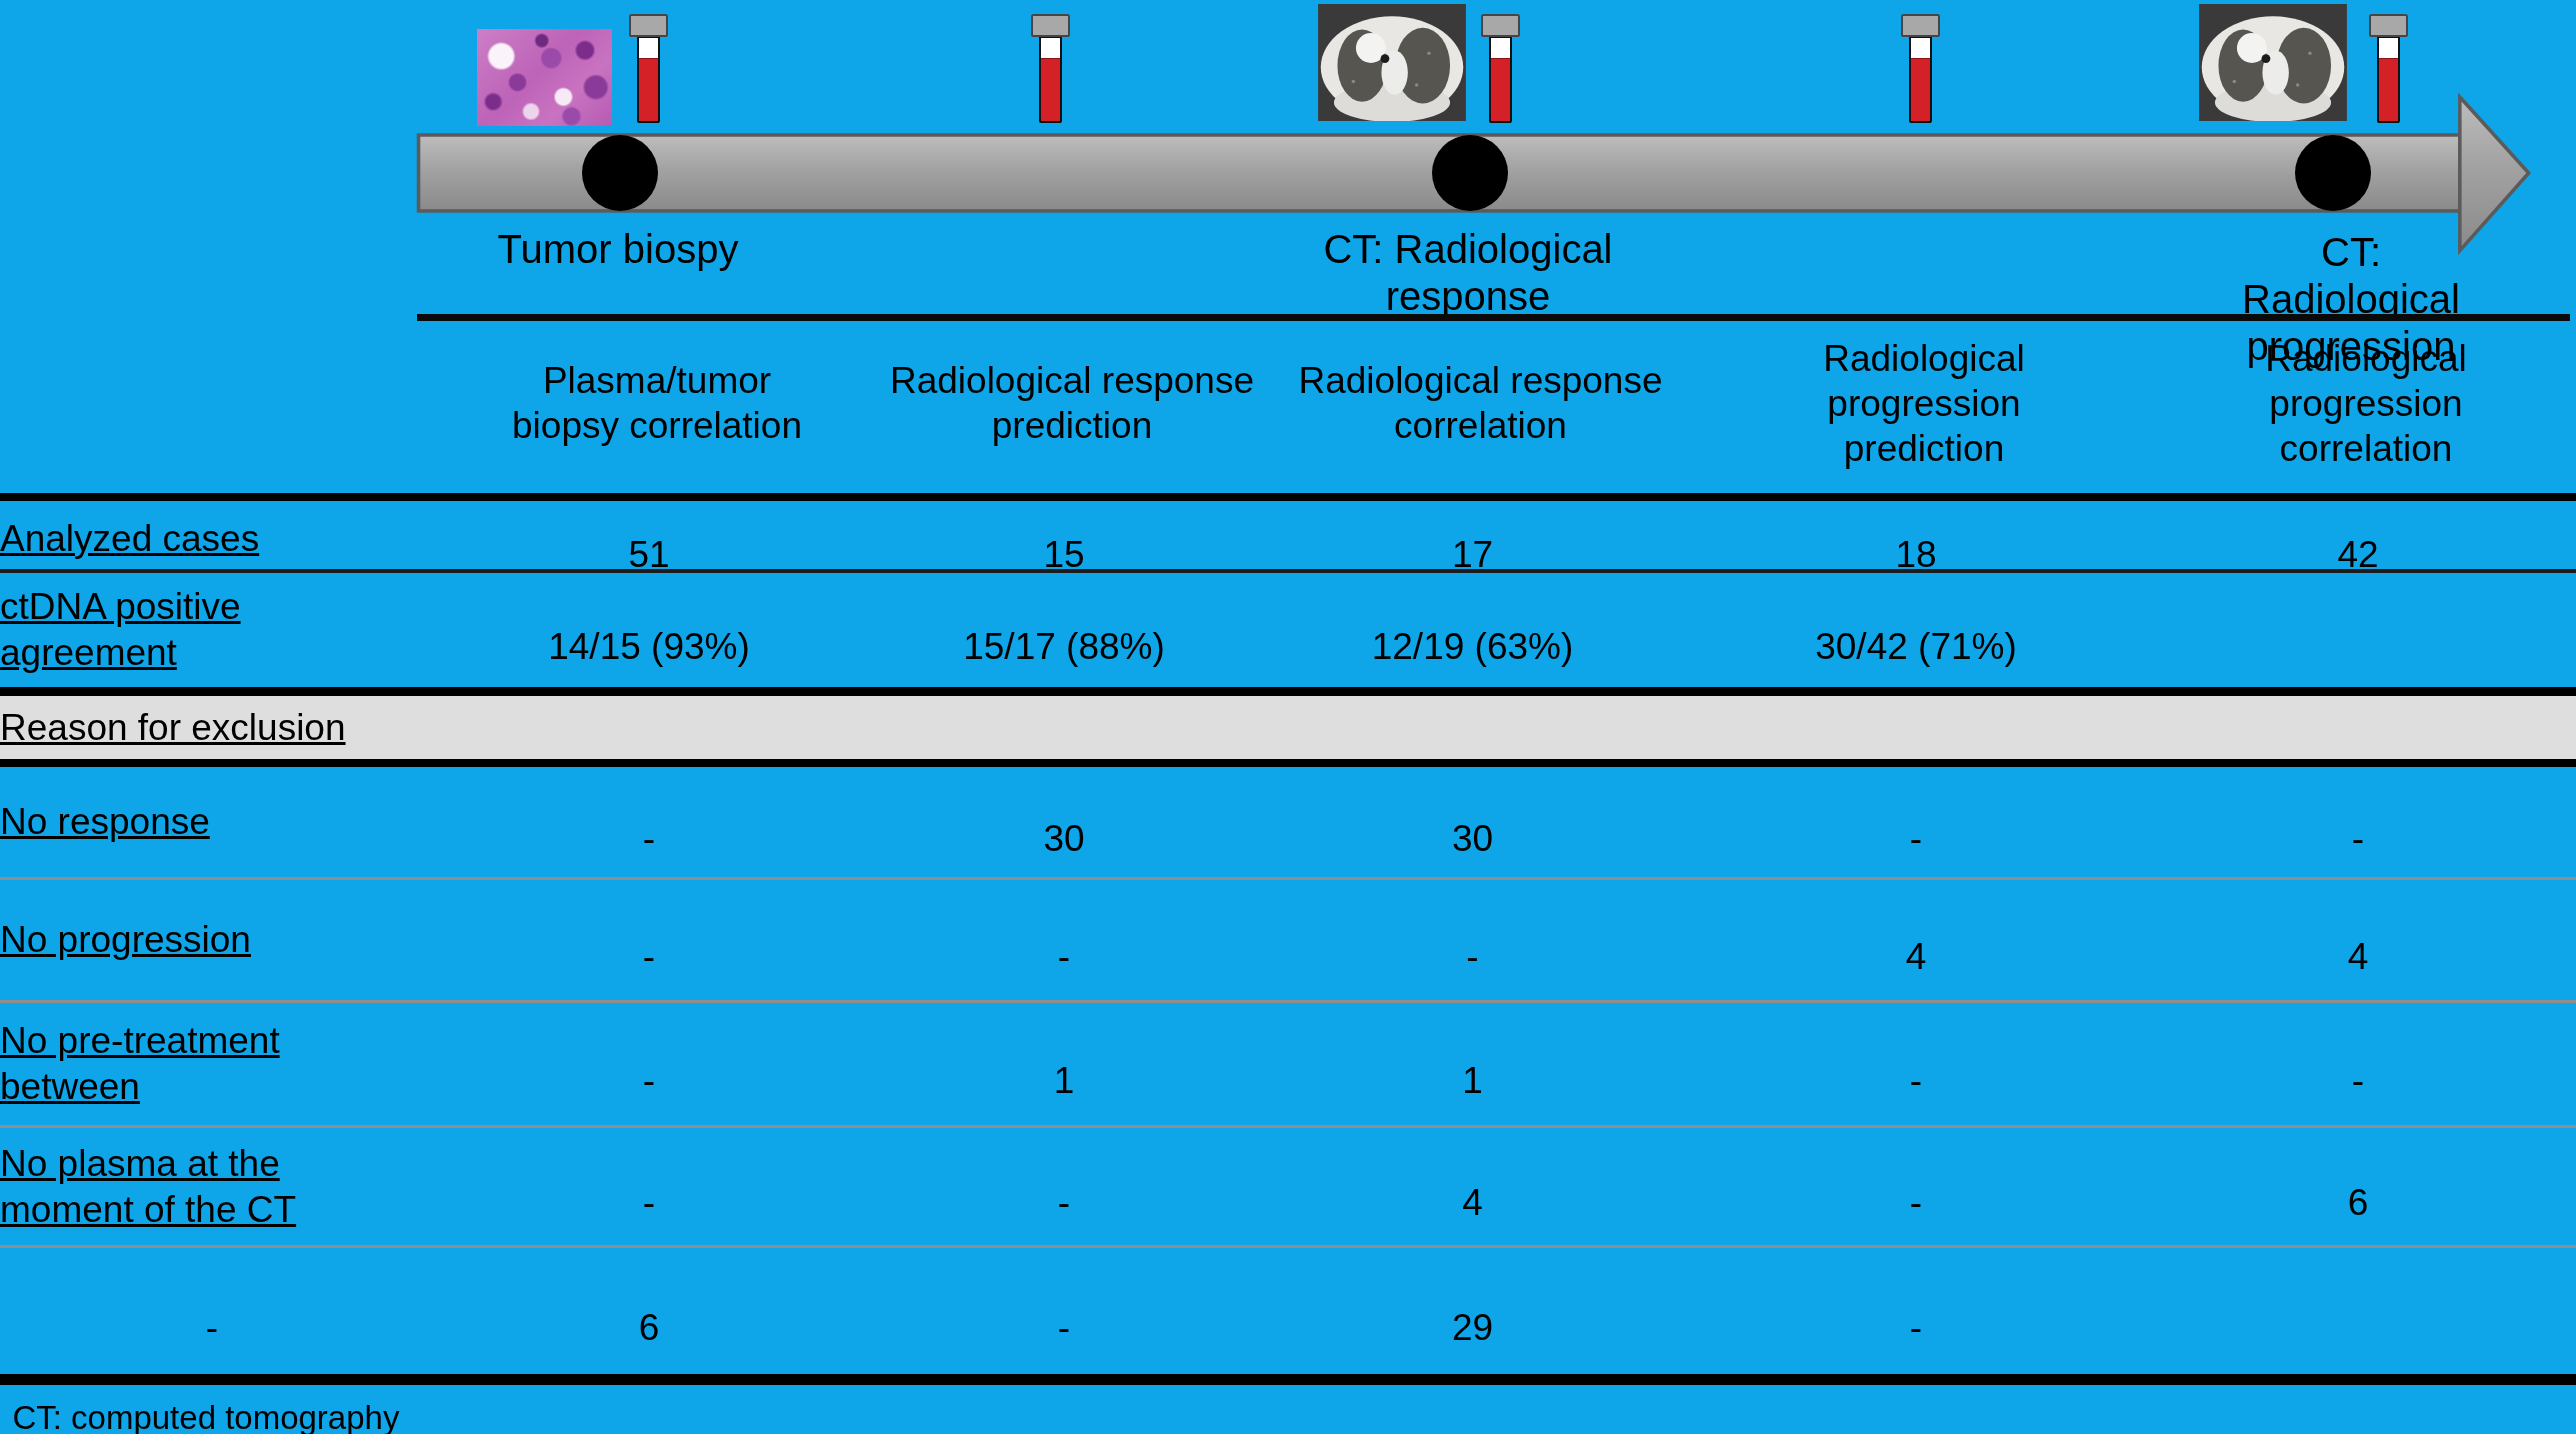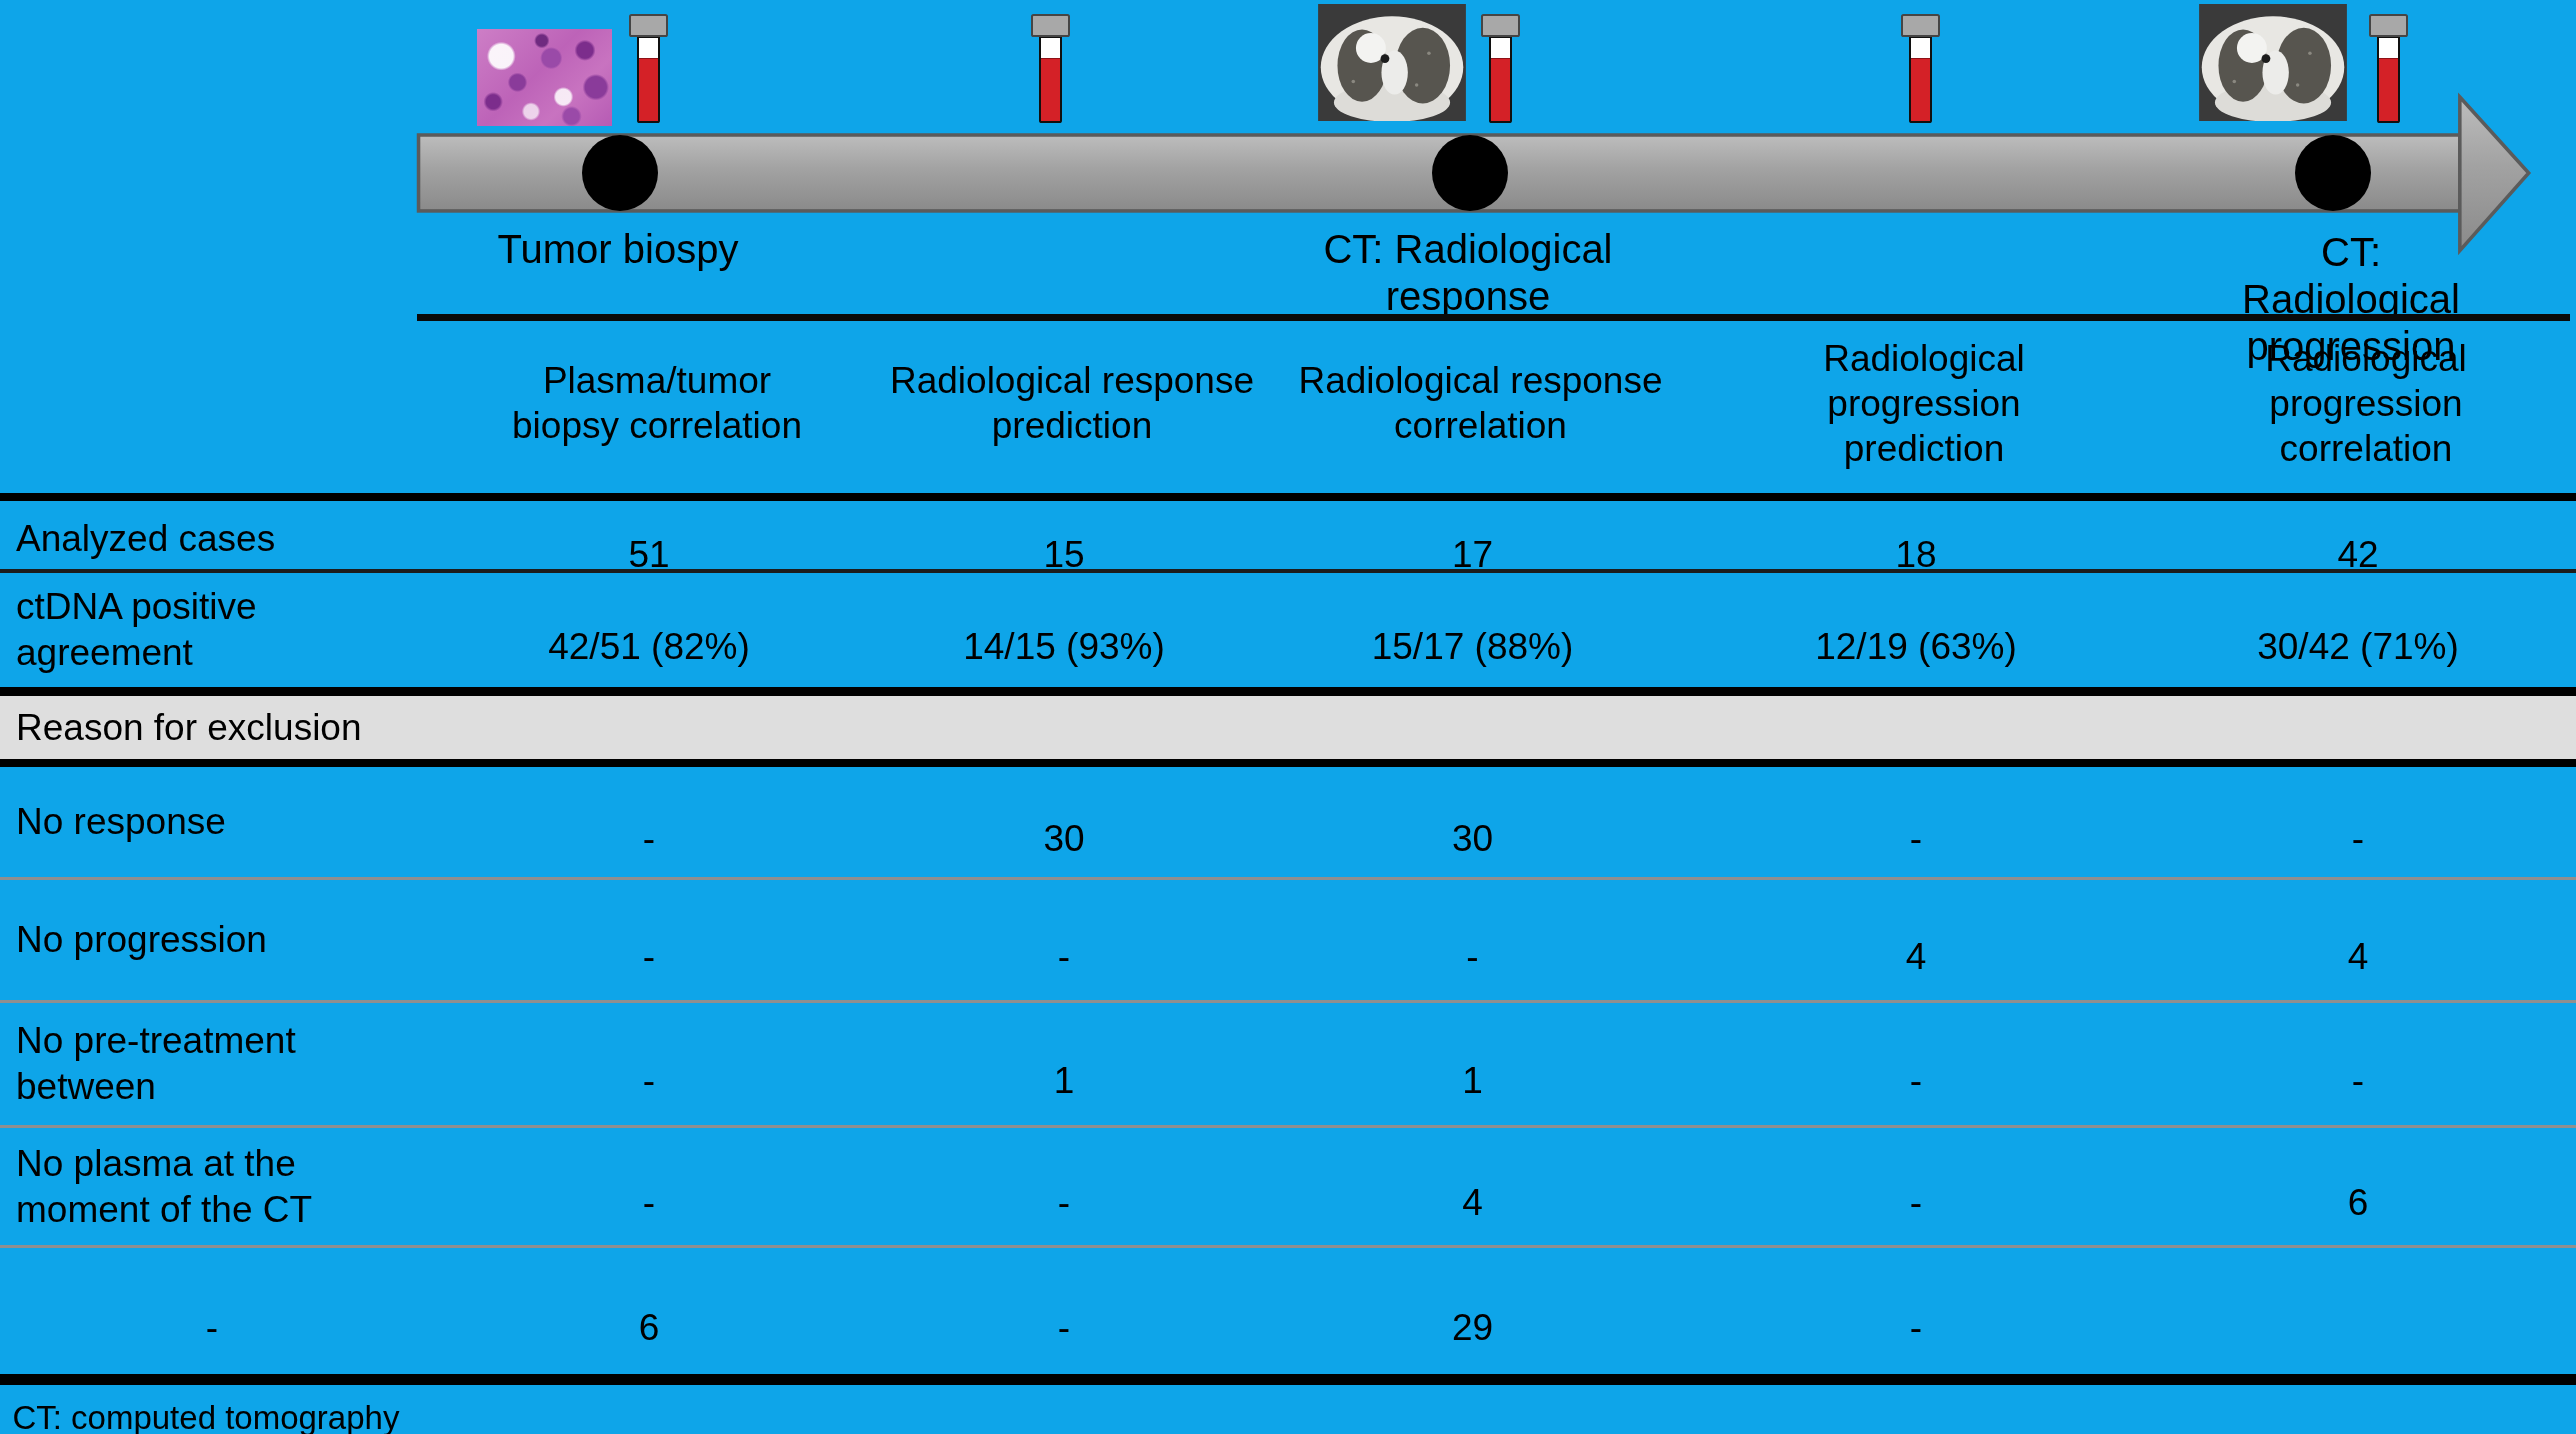--- a/index.html
+++ b/index.html
@@ -40,21 +40,21 @@
   .rule{position:absolute;left:417px;top:314px;width:2153px;height:7px;background:#0a0a0a;}
 
   
   .grid6{display:grid;grid-template-columns:424px 450px 380px 437px 450px 434px;}
   .colheads{position:absolute;left:8px;top:329px;width:2132px;height:148px;align-items:center;}
   .colhead{ text-align:center;font-size:37px;line-height:45px;white-space:pre-line;}
 
   
   .tbl{position:absolute;left:0;top:493px;width:2576px;}
   .trow{align-items:center;}
-  .rlabel{font-size:37px;line-height:46px;padding-left:16px;white-space:pre-line;}
+  .rlabel{font-size:37px;line-height:46px;padding-left:0;white-space:pre-line;text-decoration:underline;}
   .val{text-align:center;font-size:37px;margin-top:33px;}
   .r-analyzed   {border-top:8.8px solid #000;height:68px;}
   .r-ctdna      {border-top:4.4px  solid #1c1c1c;height:114px;}
   .r-reason     {border-top:9.7px solid #000;height:63px;background:#dedede;}
   .r-noresponse {border-top:8px  solid #000;height:110px;}
   .r-thin       {border-top:3.5px  solid #8f8f8f;}
   .r-noprogression{height:120px;}
   .r-nopretreat {height:122px;}
   .r-noplasmact {height:117px;}
   .r-nobetween  {height:126px;}
@@ -176,21 +176,20 @@
       <div class="val">51</div>
       <div class="val">15</div>
       <div class="val">17</div>
       <div class="val">18</div>
       <div class="val">42</div>
     </div>
 
     <div class="grid6 trow r-ctdna">
       <div class="rlabel">ctDNA positive
 agreement</div>
-      <div class="val">42/51 (82%)</div>
       <div class="val">14/15 (93%)</div>
       <div class="val">15/17 (88%)</div>
       <div class="val">12/19 (63%)</div>
       <div class="val">30/42 (71%)</div>
     </div>
 
     <div class="grid6 trow r-reason">
       <div class="rlabel" style="grid-column:1 / span 6;">Reason for exclusion</div>
     </div>
 

